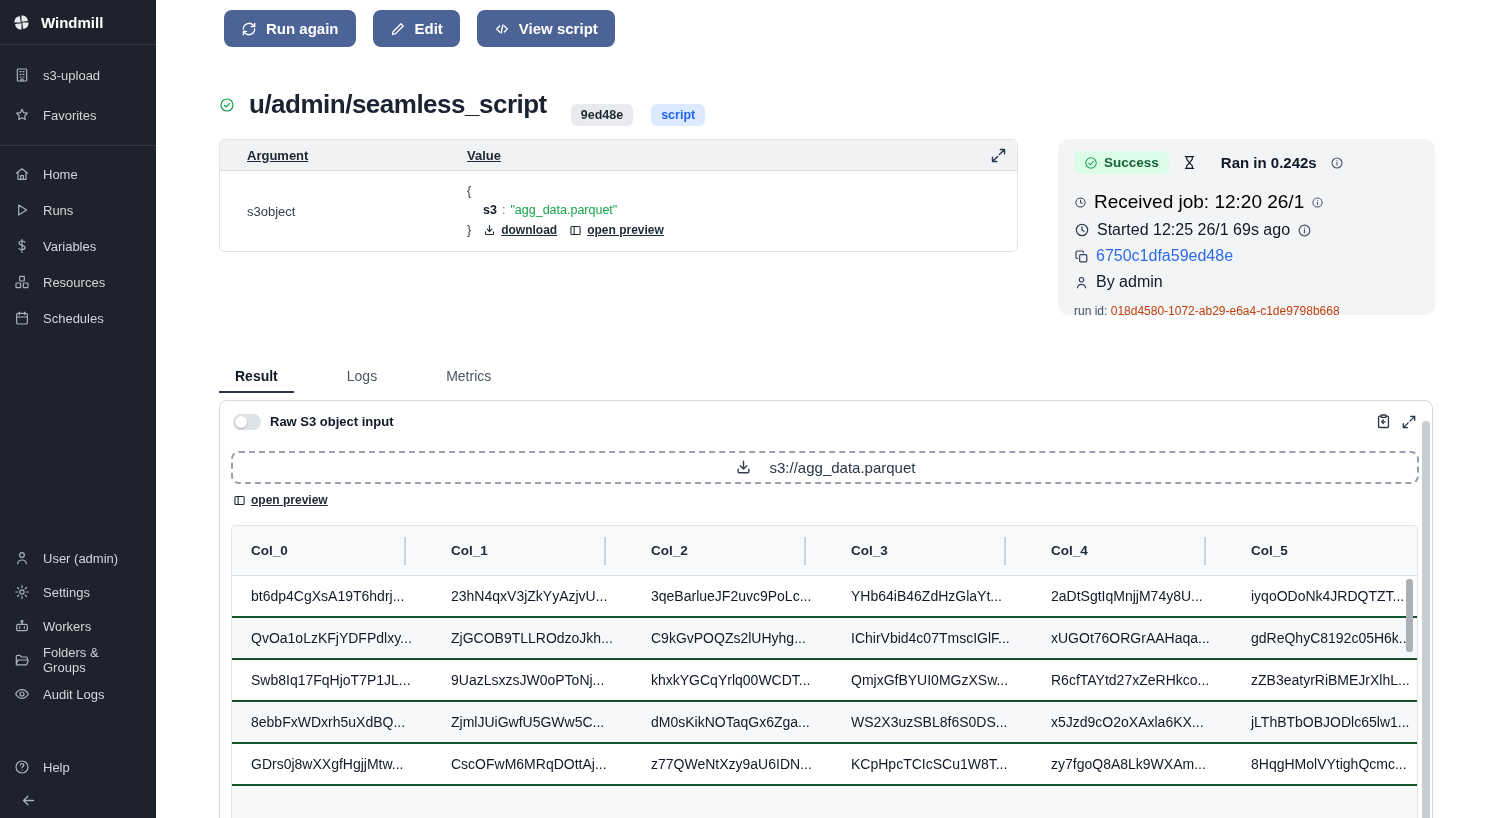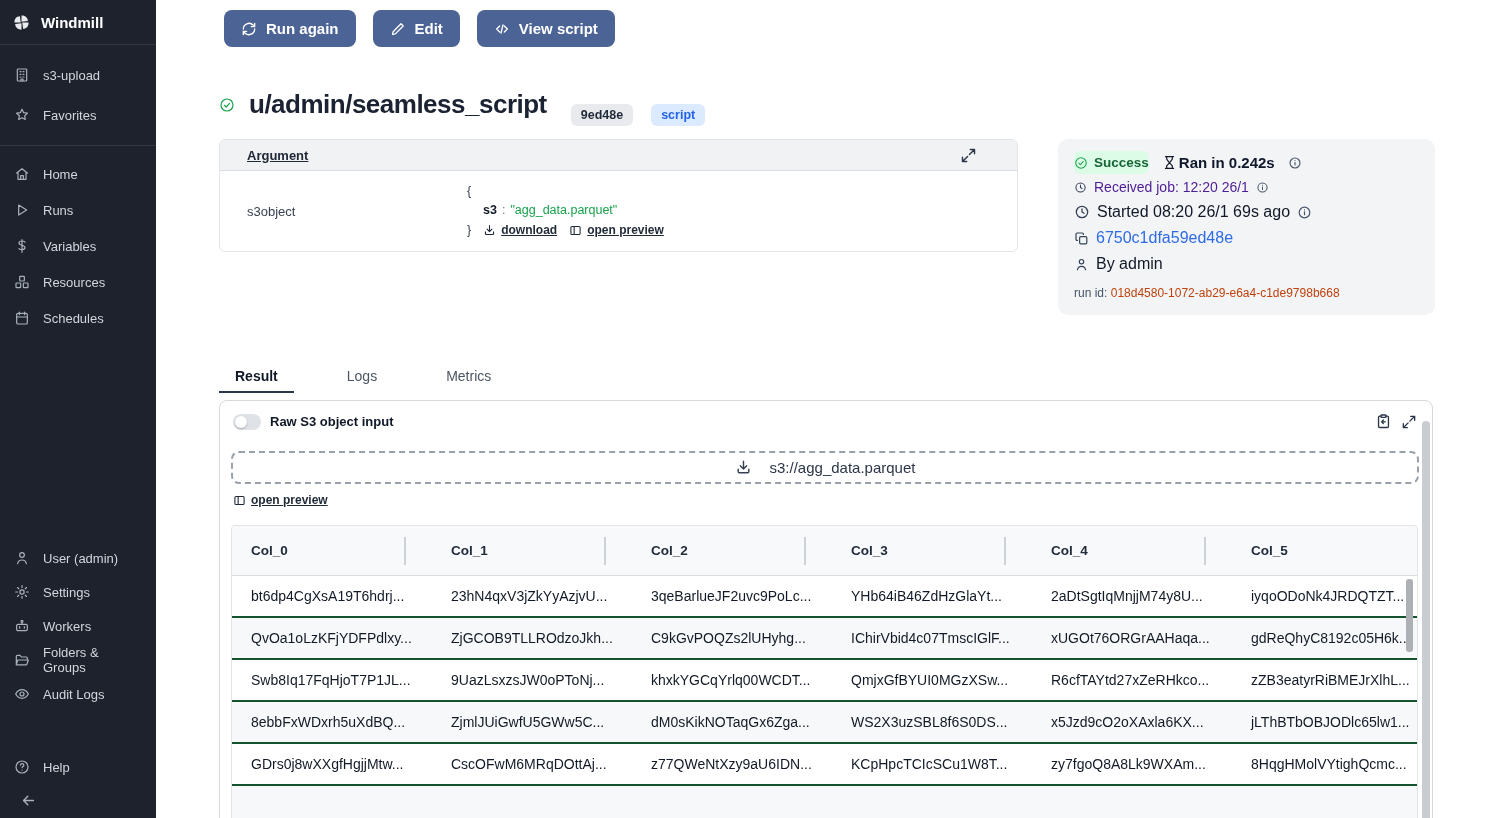--- a/index.html
+++ b/index.html
@@ -57,26 +57,26 @@
   .j-str { color:#16a34a; }
   .j-close { display:flex; align-items:center; gap:12px; }
   .arg-link { display:inline-flex; align-items:center; gap:5px; color:#1f2937; font-size:12px; font-weight:700; cursor:pointer; }
   .arg-link u { text-decoration:underline; }
   .arg-link .ic { width:13px; height:13px; }
 
   
   .status-panel { position:absolute; top:139px; left:902px; width:377px; height:176px; background:#f3f4f6; border-radius:10px; padding:10px 16px; }
   .sp-row { display:flex; align-items:center; gap:7px; }
   .sp-row1 { gap:13px; margin-top:2px; }
-  .success-badge { display:inline-flex; align-items:center; gap:6px; background:#dcfce7; border-radius:6px; padding:4px 0; font-size:13.5px; font-weight:700; color:#166534; }
+  .success-badge { display:inline-flex; align-items:center; gap:6px; background:#dcfce7; border-radius:6px; padding:4px 10px; font-size:13.5px; font-weight:700; color:#166534; }
   .success-badge .ic { width:14px; height:14px; color:#16a34a; }
-  .duration { display:inline-flex; align-items:center; gap:2px; font-size:15px; font-weight:700; color:#0f172a; }
+  .duration { display:inline-flex; align-items:center; gap:24px; font-size:15px; font-weight:700; color:#0f172a; }
   .duration .ic { width:15px; height:15px; color:#111827; }
   .info-ic { width:14px; height:14px; color:#475569; cursor:pointer; }
-  .sp-small { margin-top:5px; font-size:14px; color:#4c1d95; }
+  .sp-small { margin-top:17px; font-size:19px; color:#000000; }
   .sp-small .ic.lead { width:13px; height:13px; color:#334155; }
   .sp-small .info-ic { width:13px; height:13px; }
   .sp-med { margin-top:8px; font-size:16px; color:#111827; }
   .sp-med .ic.lead { width:16px; height:16px; color:#334155; }
   .sp-med .info-ic { width:15px; height:15px; }
   .sp-link { color:#2e6be6; cursor:pointer; }
   .sp-runid { margin-top:13px; font-size:12px; color:#475569; }
   .sp-runid a { color:#c2410c; text-decoration:none; cursor:pointer; }
 
   
@@ -395,20 +395,21 @@
           </svg>
         </span>
       <h1 class="page-title">u/admin/seamless_script</h1>
       <span class="badge badge-hash">9ed48e</span>
       <span class="badge badge-kind">script</span>
     </div>
 
     <section class="args-card">
       <div class="ac-head">
         <span>Argument</span>
+        <span>Value</span>
         <span class="ic ac-expand">
             <svg viewBox="0 0 24 24">
               <use href="#i-expand"></use>
             </svg>
           </span>
       </div>
       <div class="ac-body">
         <span class="arg-name">s3object</span>
         <div class="json">
           <div class="j-line">{</div>
@@ -474,21 +475,21 @@
               <use href="#i-info"></use>
             </svg>
           </span>
       </div>
       <div class="sp-row sp-med">
         <span class="ic lead">
             <svg viewBox="0 0 24 24">
               <use href="#i-clock"></use>
             </svg>
           </span>
-        <span>Started 08:20 26/1 69s ago</span>
+        <span>Started 12:25 26/1 69s ago</span>
         <span class="ic info-ic">
             <svg viewBox="0 0 24 24">
               <use href="#i-info"></use>
             </svg>
           </span>
       </div>
       <div class="sp-row sp-med">
         <span class="ic lead" style="width:15px;height:15px">
             <svg viewBox="0 0 24 24">
               <use href="#i-worker"></use>

